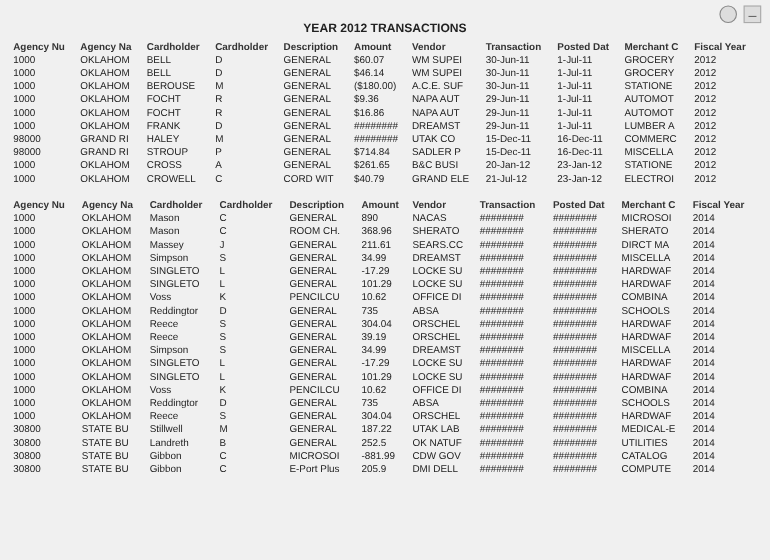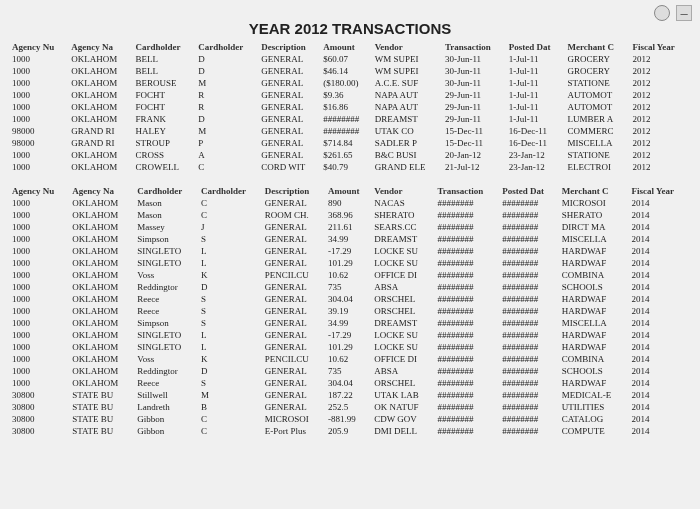--- a/index.html
+++ b/index.html
@@ -11,30 +11,29 @@
       min-height: 509px;
       position: relative;
       overflow: hidden;
     }
     .container {
       padding: 8px 10px;
       padding-top: 20px;
     }
     .section-title {
       text-align: center;
-      font-size: 15px;
+      font-size: 11px;
       font-weight: bold;
       margin-bottom: 4px;
       color: #222;
     }
     table {
       width: 100%;
       border-collapse: collapse;
       font-size: 9px;
-      font-family: Liberation Serif, serif;
     }
     thead tr th {
       font-weight: bold;
       color: #333;
       padding: 1px 2px;
       text-align: left;
       white-space: nowrap;
     }
     tbody tr td {
       padding: 1px 2px;

